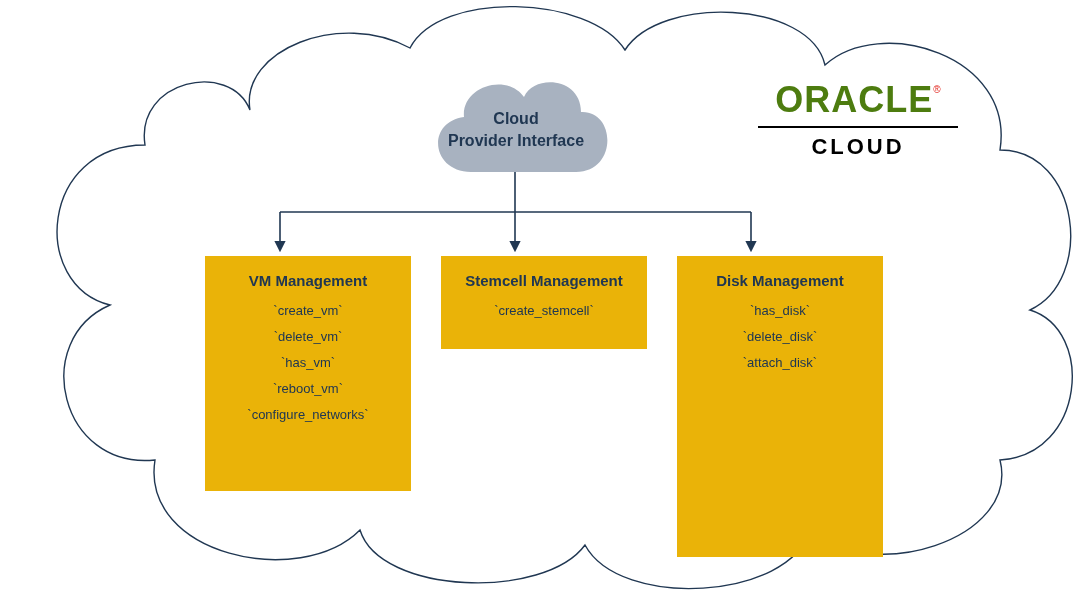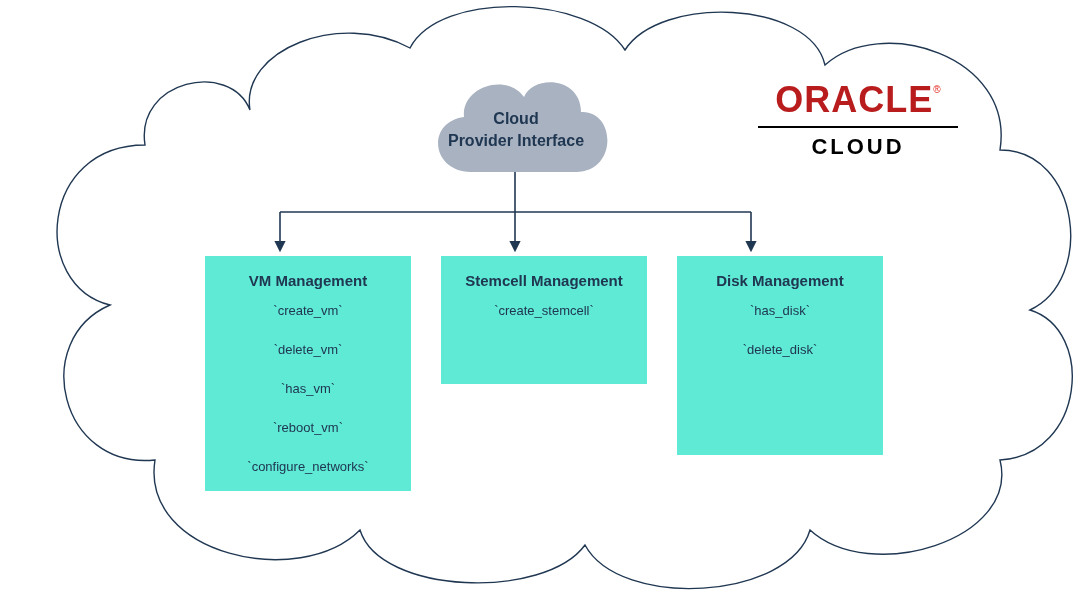--- a/index.html
+++ b/index.html
@@ -40,21 +40,21 @@
       position: absolute;
       top: 82px;
       left: 748px;
       width: 220px;
       text-align: center;
     }
     .logo-oracle {
       font-family: Arial, sans-serif;
       font-size: 36px;
       font-weight: bold;
-      color: #b91c1c;
+      color: #4d7c0f;
       letter-spacing: 1px;
       line-height: 1;
       position: relative;
       display: inline-block;
     }
     .logo-reg {
       font-size: 10px;
       color: #e2261e;
       vertical-align: top;
       position: relative;
@@ -84,38 +84,38 @@
     .boxes {
       position: absolute;
       top: 256px;
       left: 0;
       width: 1088px;
       display: flex;
       justify-content: center;
       gap: 30px;
     }
     .box {
-      background: #5eead4;
+      background: #eab308;
       width: 206px;
       padding: 16px 10px 18px 10px;
       text-align: center;
     }
     .box-vm { height: 235px; }
-    .box-stemcell { height: 128px; }
-    .box-disk { height: 199px; }
+    .box-stemcell { height: 93px; }
+    .box-disk { height: 301px; }
     .box-title {
       font-size: 15px;
       font-weight: 600;
       color: #203752;
       margin-bottom: 14px;
     }
     .box-items {
       display: flex;
       flex-direction: column;
-      gap: 24px;
+      gap: 11px;
     }
     .box-item {
       font-size: 13px;
       color: #203752;
       font-family: -apple-system, BlinkMacSystemFont, "Segoe UI", Arial, sans-serif;
     }
   </style>
 </head>
 <body>
 
@@ -189,15 +189,16 @@
     <div class="box-title">Stemcell Management</div>
     <div class="box-items">
       <div class="box-item">`create_stemcell`</div>
     </div>
   </div>
   <div class="box box-disk">
     <div class="box-title">Disk Management</div>
     <div class="box-items">
       <div class="box-item">`has_disk`</div>
       <div class="box-item">`delete_disk`</div>
+      <div class="box-item">`attach_disk`</div>
     </div>
   </div>
 </div>
 
 </body></html>

